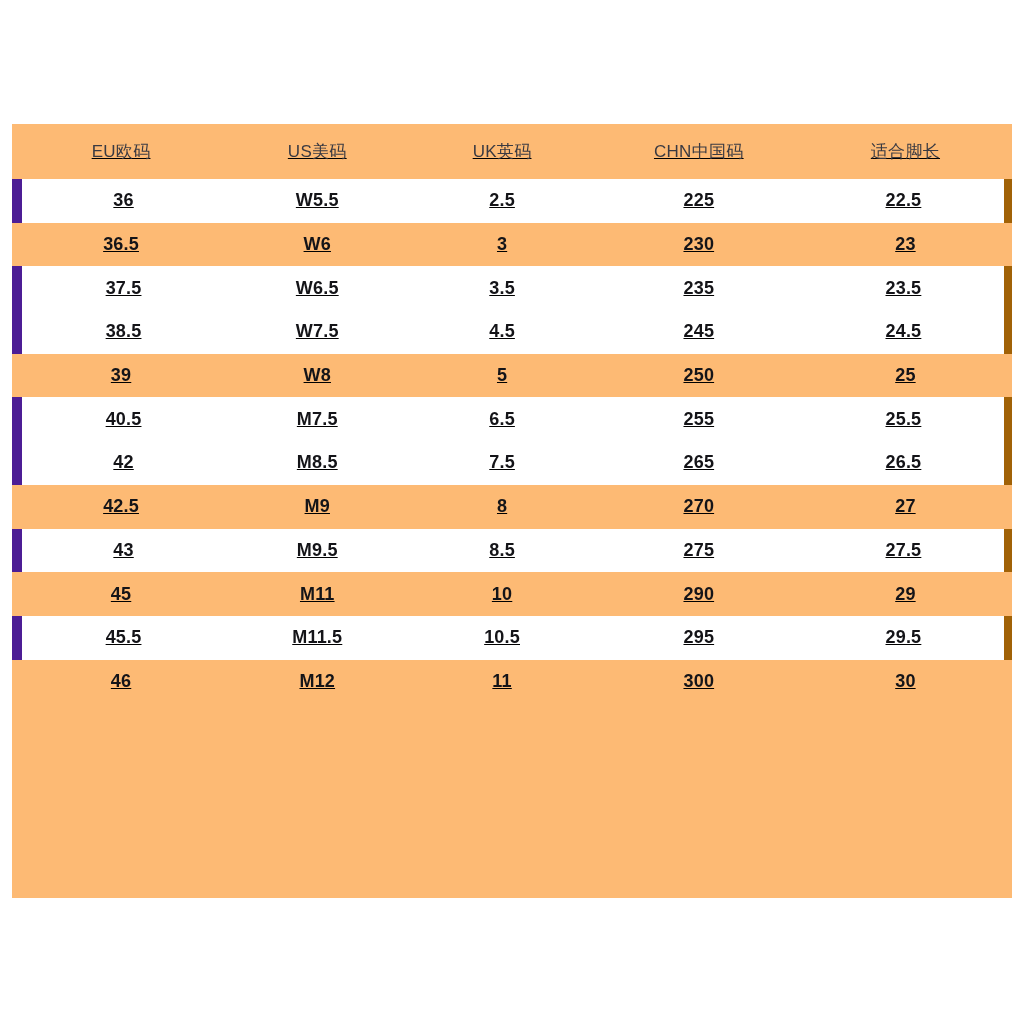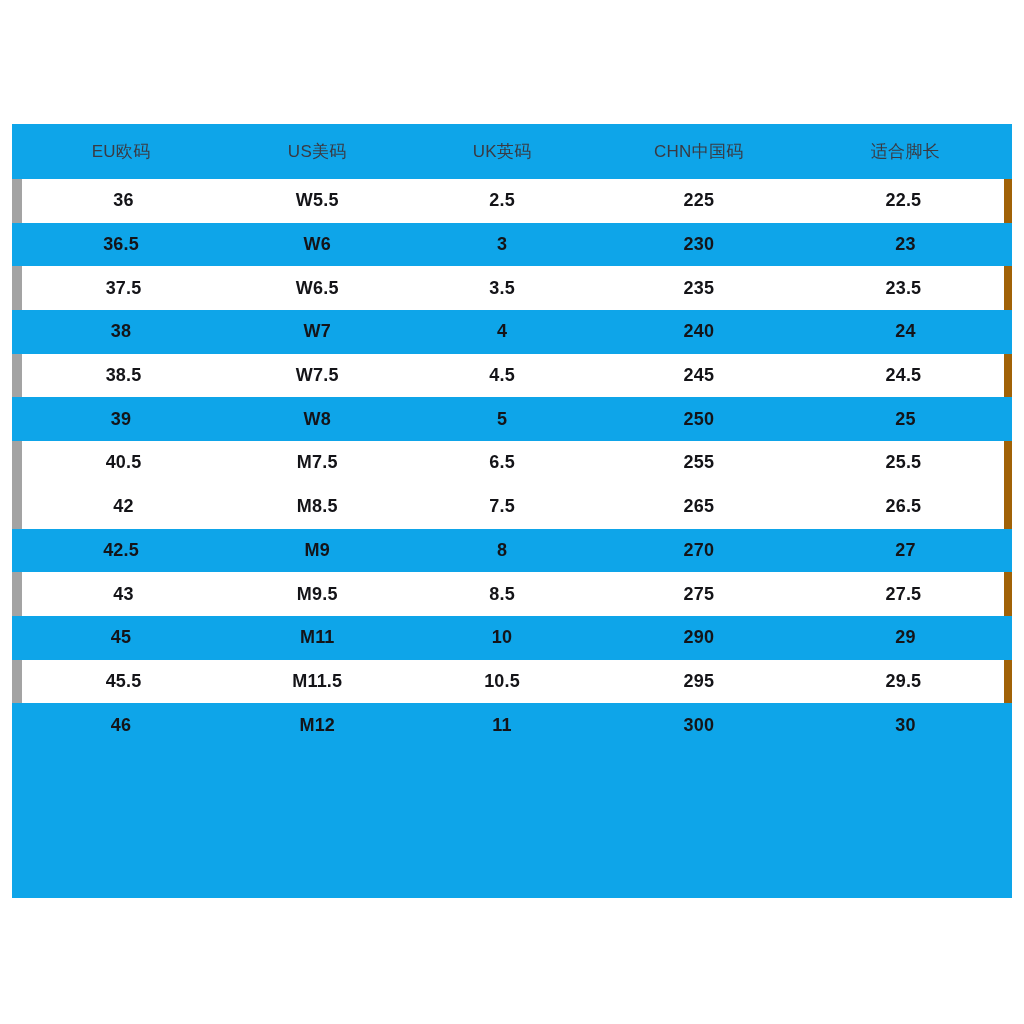--- a/index.html
+++ b/index.html
@@ -23,22 +23,23 @@
     background: #ffffff;
   }
 
   
   .size-chart-panel {
     position: absolute;
     left: 12px;
     top: 124px;
     width: 1000px;
     height: 774px;
-    background: #0ea5e9;
+    background: #fdba74;
     box-sizing: border-box;
+    text-decoration: underline;
   }
 
   .chart-table {
     width: 100%;
     border-collapse: collapse;
     table-layout: fixed;
   }
 
   
   .col-1 { width: 21.0%; }
@@ -70,21 +71,21 @@
     font-weight: bold;
     color: #141418;
     letter-spacing: 0.2px;
   }
 
   
   .data-row.band-white td {
     background: #ffffff;
   }
   .data-row.band-white td:first-child {
-    border-left: 10px solid #a3a3a3;
+    border-left: 10px solid #4c1d95;
   }
   .data-row.band-white td:last-child {
     border-right: 8px solid #a16207;
   }
   .data-row.band-tint td {
     background: transparent;
   }
 </style>
 </head>
 <body>
@@ -124,27 +125,20 @@
             <td>230</td>
             <td>23</td>
           </tr>
           <tr class="data-row band-white">
             <td>37.5</td>
             <td>W6.5</td>
             <td>3.5</td>
             <td>235</td>
             <td>23.5</td>
           </tr>
-          <tr class="data-row band-tint">
-            <td>38</td>
-            <td>W7</td>
-            <td>4</td>
-            <td>240</td>
-            <td>24</td>
-          </tr>
           <tr class="data-row band-white">
             <td>38.5</td>
             <td>W7.5</td>
             <td>4.5</td>
             <td>245</td>
             <td>24.5</td>
           </tr>
           <tr class="data-row band-tint">
             <td>39</td>
             <td>W8</td>

